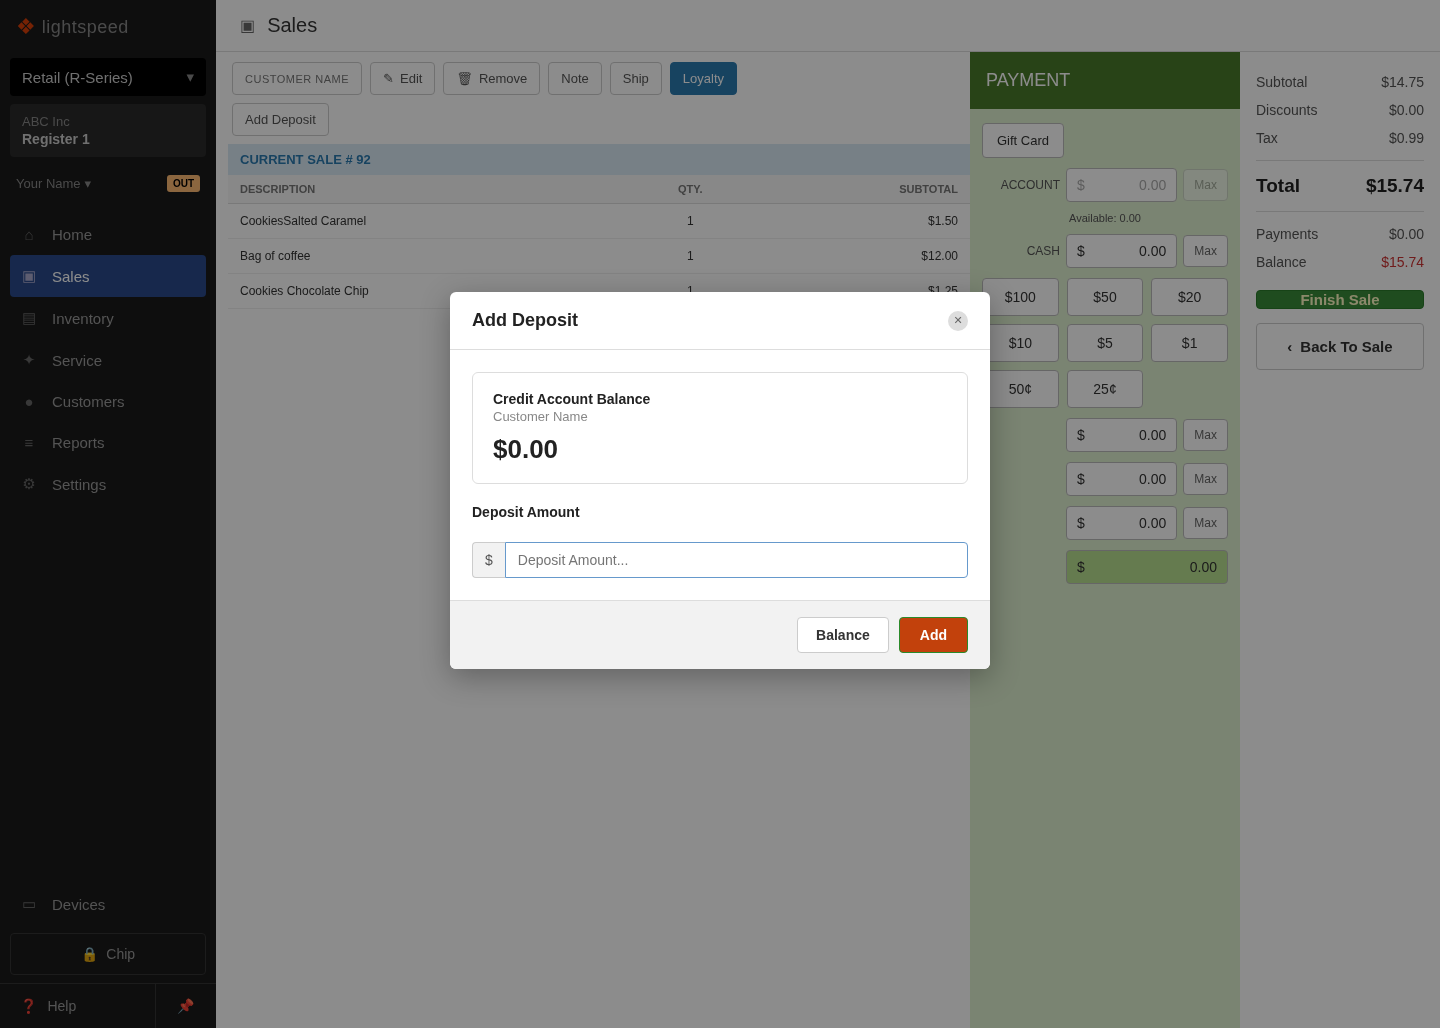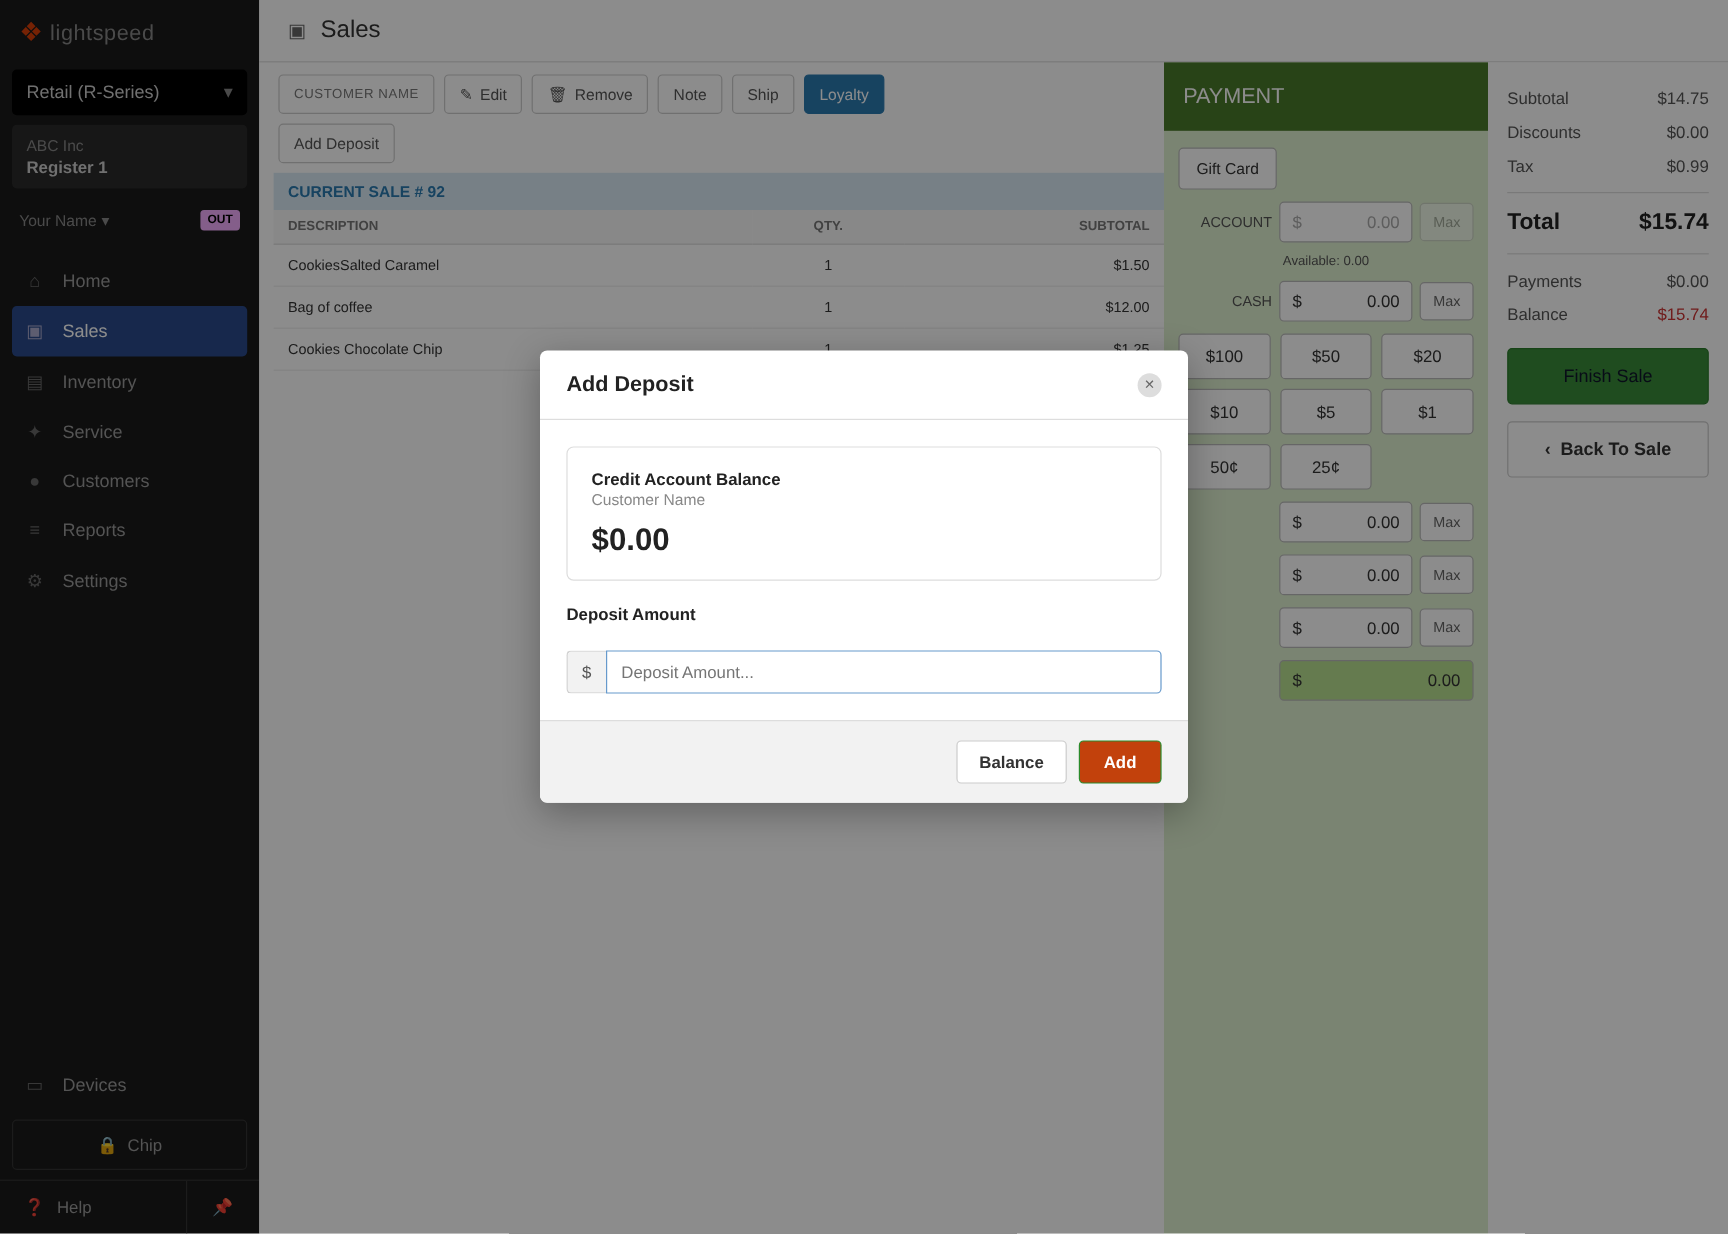--- a/index.html
+++ b/index.html
@@ -9,21 +9,21 @@
 .logo-row { display: flex; align-items: center; padding: 14px 16px; gap: 6px; }
 .logo-flame { color: #d73f09; font-size: 22px; }
 .logo-text { color: #888; font-size: 18px; font-weight: 400; letter-spacing: 0.5px; }
 .shop-select { margin: 4px 10px; background: #000000; border-radius: 4px; padding: 10px 12px; display: flex; justify-content: space-between; align-items: center; cursor: pointer; }
 .shop-select span { color: #ccc; font-size: 15px; }
 .register-box { margin: 4px 10px; background: #2a2a2a; border-radius: 4px; padding: 10px 12px; }
 .reg-company { color: #888; font-size: 13px; }
 .reg-name { color: #ccc; font-size: 14px; font-weight: 600; margin-top: 2px; }
 .user-row { margin: 8px 10px 12px; display: flex; justify-content: space-between; align-items: center; padding: 6px 6px; }
 .user-name { color: #888; font-size: 13px; display: flex; align-items: center; gap: 4px; }
-.out-badge { background: #f0abfc; color: #000; font-size: 10px; font-weight: 700; padding: 3px 6px; border-radius: 3px; }
+.out-badge { background: #fdba74; color: #000; font-size: 10px; font-weight: 700; padding: 3px 6px; border-radius: 3px; }
 .nav { list-style: none; margin-top: 4px; }
 .nav li { display: flex; align-items: center; gap: 14px; padding: 12px 20px; color: #999; font-size: 15px; cursor: pointer; }
 .nav li.active { background: #2a4a8a; color: #fff; border-radius: 4px; margin: 0 10px; padding: 12px 10px; }
 .nav-icon { width: 18px; display: inline-block; text-align: center; color: #666; }
 .nav li.active .nav-icon { color: #aac; }
 .sidebar-spacer { flex: 1; }
 .devices-row { display: flex; align-items: center; gap: 14px; padding: 12px 20px; color: #999; font-size: 15px; }
 .lock-row { margin: 8px 10px; border: 1px solid #333; border-radius: 4px; padding: 12px; text-align: center; color: #999; display: flex; justify-content: center; align-items: center; gap: 8px; }
 .help-row { border-top: 1px solid #333; display: flex; }
 .help-btn { flex: 1; display: flex; align-items: center; gap: 10px; padding: 14px 20px; color: #999; border-right: 1px solid #333; }
@@ -58,21 +58,21 @@
 .pay-input.ro { color: #aaa; }
 .pay-input.green { background: #b8e090; }
 .max-btn { border: 1px solid #bbb; background: #fff; border-radius: 4px; padding: 8px 10px; font-size: 12px; color: #666; }
 .avail-line { text-align: center; font-size: 11px; color: #555; }
 .denom-grid { display: grid; grid-template-columns: repeat(3, 1fr); gap: 8px; }
 .denom-btn { background: #fff; border: 1px solid #bbb; border-radius: 4px; padding: 10px; text-align: center; font-size: 14px; color: #333; }
 .summary-col { width: 200px; padding: 16px; background: #fff; }
 .sum-line { display: flex; justify-content: space-between; padding: 6px 0; font-size: 14px; color: #555; }
 .sum-total { display: flex; justify-content: space-between; padding: 14px 0; font-size: 19px; font-weight: 700; color: #222; border-top: 1px solid #ddd; border-bottom: 1px solid #ddd; margin: 8px 0; }
 .sum-balance { color: #cc3333; }
-.finish-btn { width: 100%; background: #3a8a3a; color: #0f172a; border: 1px solid #2a7a2a; border-radius: 4px; padding: 14px; font-size: 15px; font-weight: 400; margin-top: 14px; }
+.finish-btn { width: 100%; background: #3a8a3a; color: #fef9c3; border: 1px solid #2a7a2a; border-radius: 4px; font-size: 15px; font-weight: 700; margin-top: 14px; }
 .back-btn { width: 100%; background: #fff; border: 1px solid #ccc; border-radius: 4px; padding: 14px; font-size: 15px; font-weight: 600; margin-top: 14px; display: flex; justify-content: center; align-items: center; gap: 8px; color: #333; }
 .overlay { position: absolute; inset: 0; background: rgba(0,0,0,0.45); display: flex; align-items: flex-start; justify-content: center; padding-top: 292px; }
 .modal { width: 540px; background: #fff; border-radius: 6px; box-shadow: 0 8px 30px rgba(0,0,0,0.3); overflow: hidden; }
 .modal-header { padding: 18px 22px; border-bottom: 1px solid #ddd; display: flex; justify-content: space-between; align-items: center; }
 .modal-title { font-size: 18px; font-weight: 700; color: #222; }
 .modal-close { width: 20px; height: 20px; border-radius: 50%; background: #ddd; color: #666; display: flex; align-items: center; justify-content: center; font-size: 11px; cursor: pointer; }
 .modal-body { padding: 22px; }
 .credit-card { border: 1px solid #ddd; border-radius: 6px; padding: 18px 20px; background: #fff; }
 .cc-title { font-size: 14px; font-weight: 700; color: #222; }
 .cc-name { font-size: 13px; color: #888; margin-top: 2px; }

